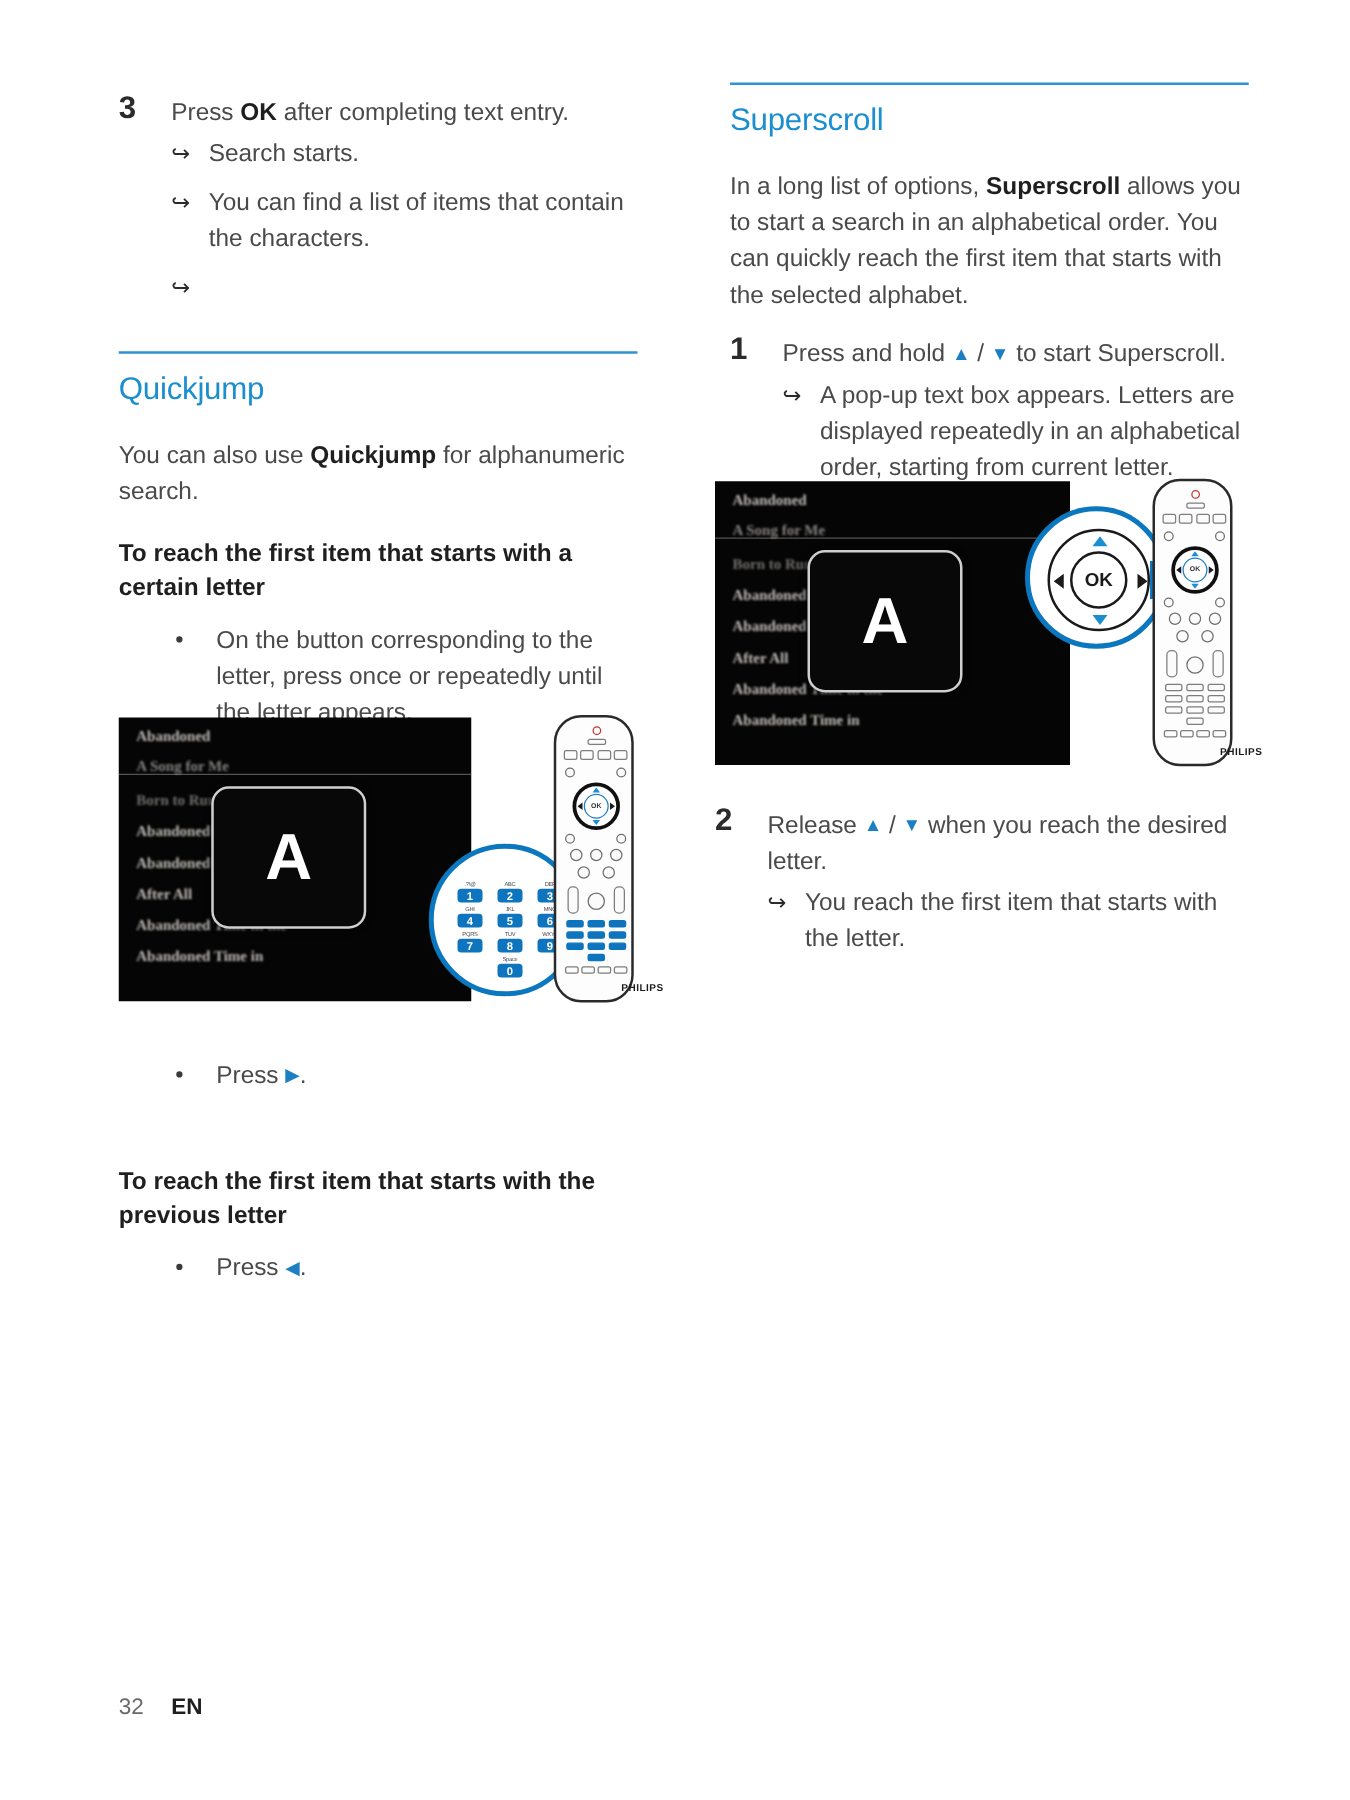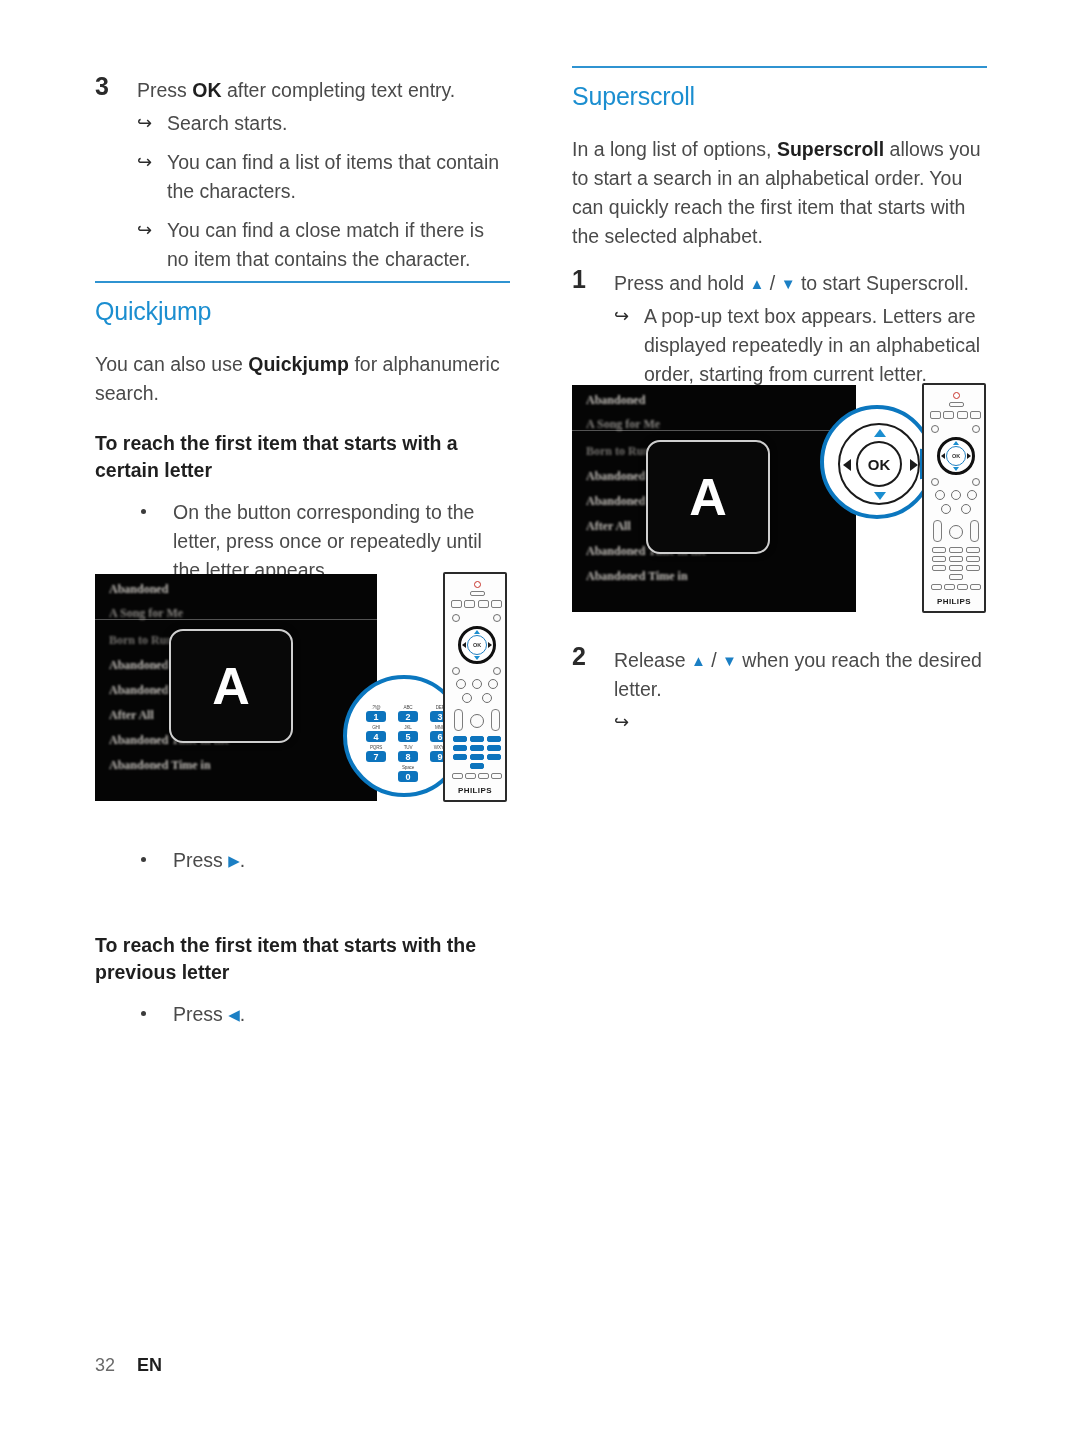--- a/index.html
+++ b/index.html
@@ -120,21 +120,21 @@
   .ring-inner {
     position: absolute; border-radius: 50%; border: 2px solid #1a1a1a;
     background:#fff; display:flex; align-items:center; justify-content:center;
     font-size: 15px; font-weight: bold; color: #1a1a1a;
   }
   .nav-tri { position: absolute; width: 0; height: 0; }
 
   
   .remote {
     position: absolute; background: #fdfdfd;
-    border: 2px solid #2a2a2a; border-radius: 2px;
+    border: 2px solid #2a2a2a; border-radius: 22px; padding-left: 39px;
   }
   .r-btn {
     position: absolute; background: #fbfbfb;
     border: 1px solid #7d7d7d; border-radius: 2px;
   }
   .r-btn.blue { background: #0d74bd; border-color: #0d74bd; }
   .r-circle {
     position: absolute; border-radius: 50%;
     border: 1px solid #6e6e6e; background: #fbfbfb;
   }
@@ -182,21 +182,20 @@
       <div class="sub">
         <span class="arrow">↪</span>
         <span>Search starts.</span>
       </div>
       <div class="sub" style="margin-top:10px;">
         <span class="arrow">↪</span>
         <span>You can find a list of items that contain the characters.</span>
       </div>
       <div class="sub" style="margin-top:10px;">
         <span class="arrow">↪</span>
-        <span>You can find a close match if there is no item that contains the character.</span>
       </div>
     </div>
 
     <div style="position:absolute;top:281px;width:415px;">
       <div class="rule"></div>
       <h2 class="section-title">Quickjump</h2>
       <p class="body">
         <span>You can also use </span><b>Quickjump</b><span> for alphanumeric search.</span>
       </p>
       <h3 class="subhead">To reach the first item that starts with a certain letter</h3>
@@ -312,21 +311,21 @@
       <h3 class="subhead">To reach the first item that starts with the previous letter</h3>
       <div class="bullet" style="margin-top:14px;">
         <span class="dot"></span>
         <span>Press </span><span class="tri">◀</span><span>.</span>
       </div>
     </div>
   </div>
 
   <div class="col-right">
 
-    <div style="position:absolute;top:66px;width:415px;">
+    <div style="position:absolute;top:66px;width:415px;margin-left:12px;">
       <div class="rule"></div>
       <h2 class="section-title">Superscroll</h2>
       <p class="body">
         <span>In a long list of options, </span><b>Superscroll</b><span> allows you to start a search in an alphabetical order. You can quickly reach the first item that starts with the selected alphabet.</span>
       </p>
 
       <div class="step" style="margin-top:-4px;">
         <div class="step-num">1</div>
         <div class="step-text">
           <span>Press and hold </span><span class="tri">▲</span><span> / </span><span class="tri">▼</span><span> to start Superscroll.</span>
@@ -414,20 +413,21 @@
       </div>
     </div>
 
     <div class="step" style="position:absolute;top:646px;width:415px;">
       <div class="step-num">2</div>
       <div class="step-text">
         <span>Release </span><span class="tri">▲</span><span> / </span><span class="tri">▼</span><span> when you reach the desired letter.</span>
       </div>
       <div class="sub">
         <span class="arrow">↪</span>
+        <span>You reach the first item that starts with the letter.</span>
       </div>
     </div>
   </div>
 
   <div class="footer">
     <span class="pg">32</span><span class="lang">EN</span>
   </div>
 
 </div>
 

